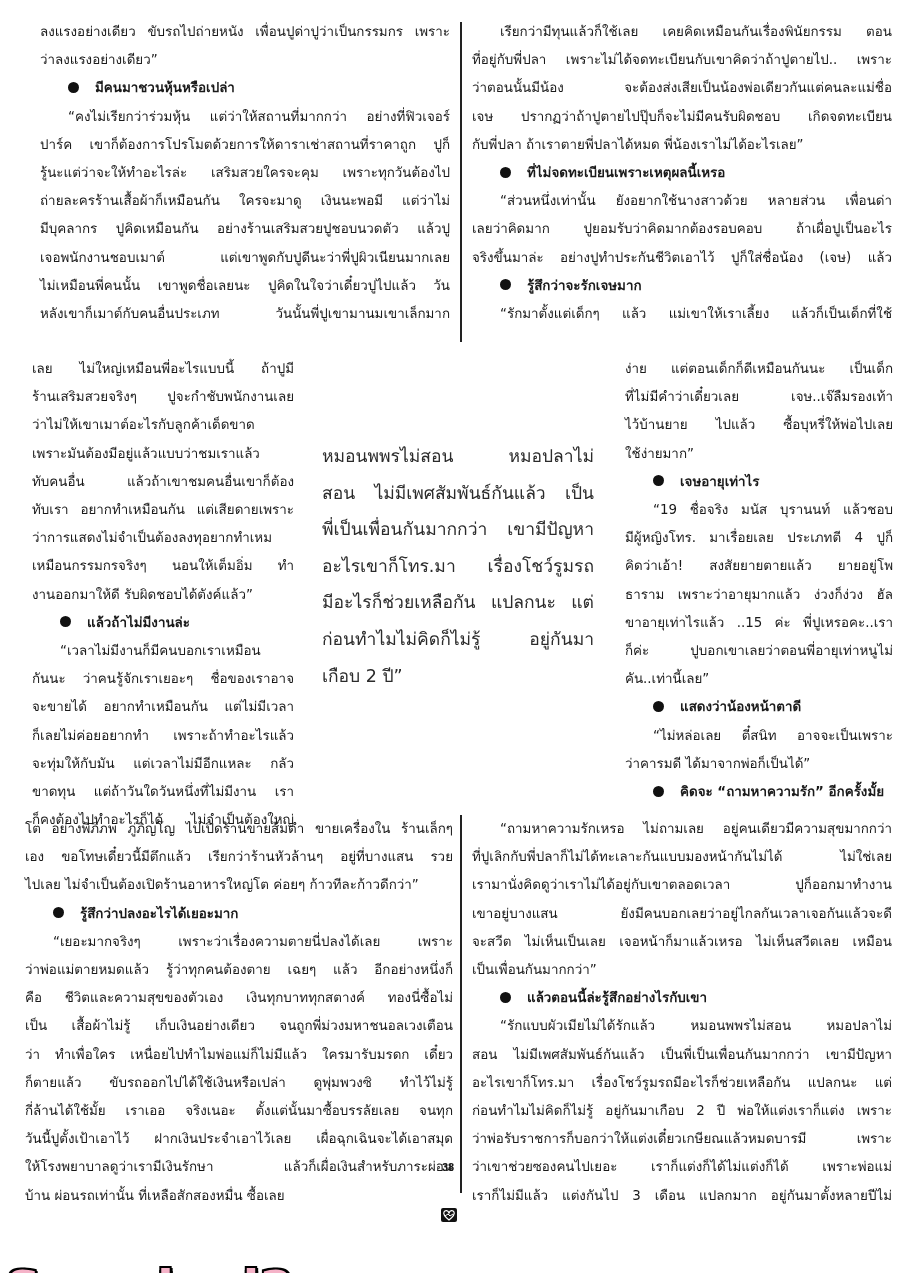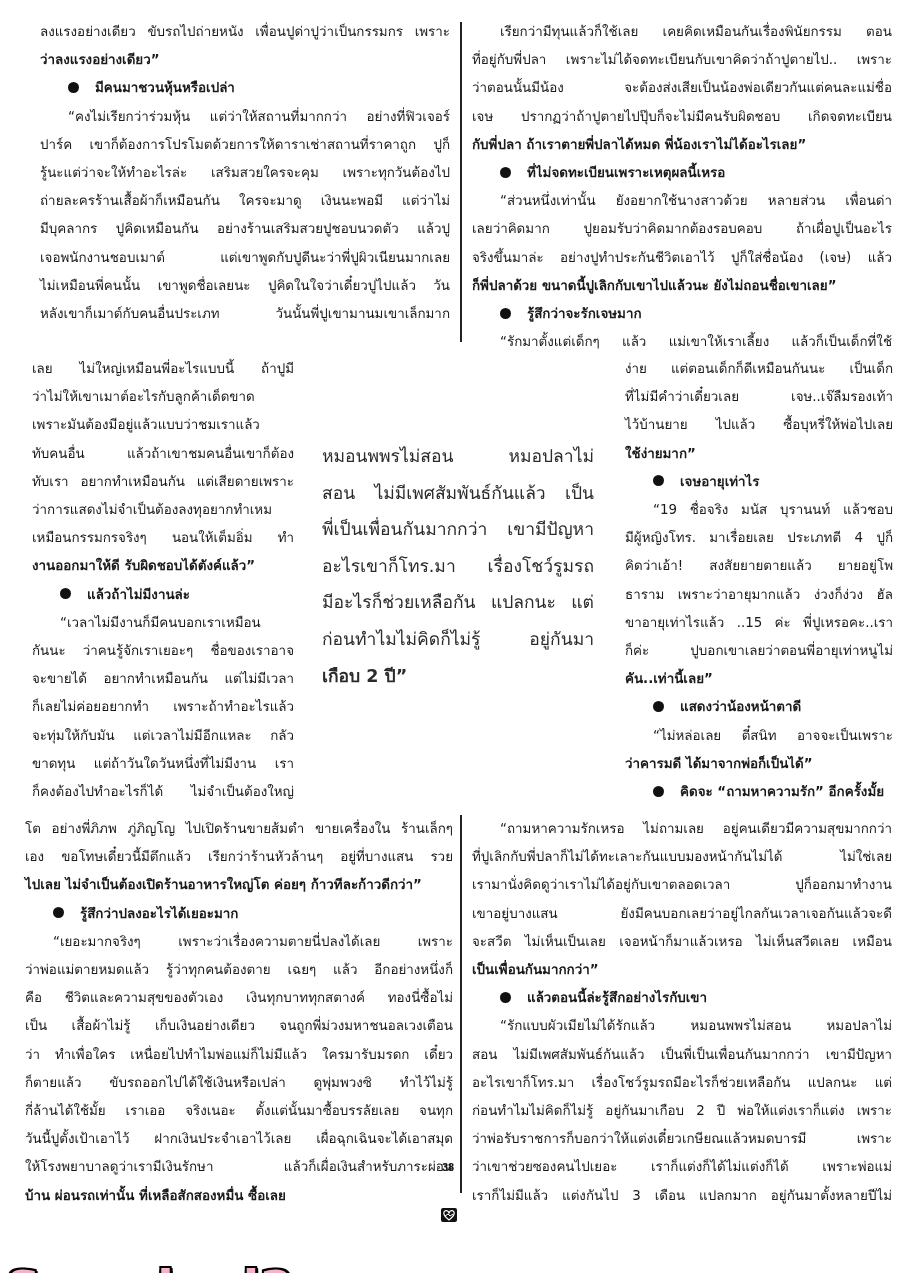--- a/index.html
+++ b/index.html
@@ -3,21 +3,21 @@
 <meta charset="utf-8">
 <style>
   html, body { margin: 0; padding: 0; background: #ffffff; }
   body {
     width: 900px; height: 1273px; position: relative; overflow: hidden;
     font-family: "DejaVu Sans", "Liberation Sans", sans-serif;
     color: #1a1a1a;
   }
   .block { position: absolute; font-size: 13.4px; line-height: 28.2px; }
   .line { white-space: nowrap; display: block; text-align: justify; text-align-last: justify; }
-  .line.last { text-align-last: left; font-weight: bold; }
+  .line.last { text-align-last: left; }
   .indent { padding-left: 28px; }
   .heading { font-weight: bold; white-space: nowrap; display: block; }
   .heading .bullet { display: inline-block; width: 11px; height: 11px; border-radius: 50%; background: #111; margin-right: 16px; vertical-align: middle; position: relative; top: -1px; }
   .vrule { position: absolute; width: 1.5px; background: #222; }
   .pullquote { position: absolute; font-size: 17.5px; line-height: 36.6px; color: #2b2b2b; }
   .pullquote .line { text-align: justify; }
   .watermark {
     position: absolute; left: 6px; top: 1260px;
     font-family: "DejaVu Sans", sans-serif; font-weight: bold; font-size: 48px;
     color: #f5b3c8; letter-spacing: 1px;
@@ -39,20 +39,21 @@
   <span class="line">รู้นะแต่ว่าจะให้ทำอะไรล่ะ  เสริมสวยใครจะคุม  เพราะทุกวันต้องไป</span>
   <span class="line">ถ่ายละครร้านเสื้อผ้าก็เหมือนกัน  ใครจะมาดู เงินนะพอมี  แต่ว่าไม่</span>
   <span class="line">มีบุคลากร ปูคิดเหมือนกัน  อย่างร้านเสริมสวยปูชอบนวดตัว แล้วปู</span>
   <span class="line">เจอพนักงานชอบเมาต์   แต่เขาพูดกับปูดีนะว่าพี่ปูผิวเนียนมากเลย</span>
   <span class="line">ไม่เหมือนพี่คนนั้น เขาพูดชื่อเลยนะ  ปูคิดในใจว่าเดี๋ยวปูไปแล้ว วัน</span>
   <span class="line">หลังเขาก็เมาต์กับคนอื่นประเภท     วันนั้นพี่ปูเขามานมเขาเล็กมาก</span>
 </div>
 
 <div class="block" style="left:25px; top:355px; width:262px;margin-left:7px;">
   <span class="line">เลย ไม่ใหญ่เหมือนพี่อะไรแบบนี้     ถ้าปูมี</span>
+  <span class="line">ร้านเสริมสวยจริงๆ ปูจะกำชับพนักงานเลย</span>
   <span class="line">ว่าไม่ให้เขาเมาต์อะไรกับลูกค้าเด็ดขาด</span>
   <span class="line">เพราะมันต้องมีอยู่แล้วแบบว่าชมเราแล้ว</span>
   <span class="line">ทับคนอื่น   แล้วถ้าเขาชมคนอื่นเขาก็ต้อง</span>
   <span class="line">ทับเรา อยากทำเหมือนกัน แต่เสียดายเพราะ</span>
   <span class="line">ว่าการแสดงไม่จำเป็นต้องลงทุอยากทำเหม</span>
   <span class="line">เหมือนกรรมกรจริงๆ นอนให้เต็มอิ่ม ทำ</span>
   <span class="line last">งานออกมาให้ดี  รับผิดชอบได้ตังค์แล้ว”</span>
   <span class="heading indent"><span class="bullet"></span><span>แล้วถ้าไม่มีงานล่ะ</span></span>
   <span class="line indent">“เวลาไม่มีงานก็มีคนบอกเราเหมือน</span>
   <span class="line">กันนะ ว่าคนรู้จักเราเยอะๆ  ชื่อของเราอาจ</span>
@@ -83,21 +84,20 @@
 <div class="block" style="left:472px; top:18px; width:420px;">
   <span class="line indent">เรียกว่ามีทุนแล้วก็ใช้เลย  เคยคิดเหมือนกันเรื่องพินัยกรรม ตอน</span>
   <span class="line">ที่อยู่กับพี่ปลา  เพราะไม่ได้จดทะเบียนกับเขาคิดว่าถ้าปูตายไป.. เพราะ</span>
   <span class="line">ว่าตอนนั้นมีน้อง    จะต้องส่งเสียเป็นน้องพ่อเดียวกันแต่คนละแม่ชื่อ</span>
   <span class="line">เจษ  ปรากฏว่าถ้าปูตายไปปุ๊บก็จะไม่มีคนรับผิดชอบ  เกิดจดทะเบียน</span>
   <span class="line last">กับพี่ปลา ถ้าเราตายพี่ปลาได้หมด พี่น้องเราไม่ได้อะไรเลย”</span>
   <span class="heading indent"><span class="bullet"></span><span>ที่ไม่จดทะเบียนเพราะเหตุผลนี้เหรอ</span></span>
   <span class="line indent">“ส่วนหนึ่งเท่านั้น  ยังอยากใช้นางสาวด้วย หลายส่วน เพื่อนด่า</span>
   <span class="line">เลยว่าคิดมาก   ปูยอมรับว่าคิดมากต้องรอบคอบ  ถ้าเผื่อปูเป็นอะไร</span>
   <span class="line">จริงขึ้นมาล่ะ  อย่างปูทำประกันชีวิตเอาไว้  ปูก็ใส่ชื่อน้อง (เจษ) แล้ว</span>
-  <span class="line last">ก็พี่ปลาด้วย  ขนาดนี้ปูเลิกกับเขาไปแล้วนะ ยังไม่ถอนชื่อเขาเลย”</span>
   <span class="heading indent"><span class="bullet"></span><span>รู้สึกว่าจะรักเจษมาก</span></span>
   <span class="line indent">“รักมาตั้งแต่เด็กๆ แล้ว  แม่เขาให้เราเลี้ยง  แล้วก็เป็นเด็กที่ใช้</span>
 </div>
 
 <div class="block" style="left:625px; top:355px; width:268px;">
   <span class="line">ง่าย  แต่ตอนเด็กก็ดีเหมือนกันนะ  เป็นเด็ก</span>
   <span class="line">ที่ไม่มีคำว่าเดี๋ยวเลย   เจษ..เจ๊ลืมรองเท้า</span>
   <span class="line">ไว้บ้านยาย  ไปแล้ว  ซื้อบุหรี่ให้พ่อไปเลย</span>
   <span class="line last">ใช้ง่ายมาก”</span>
   <span class="heading indent"><span class="bullet"></span><span>เจษอายุเท่าไร</span></span>

